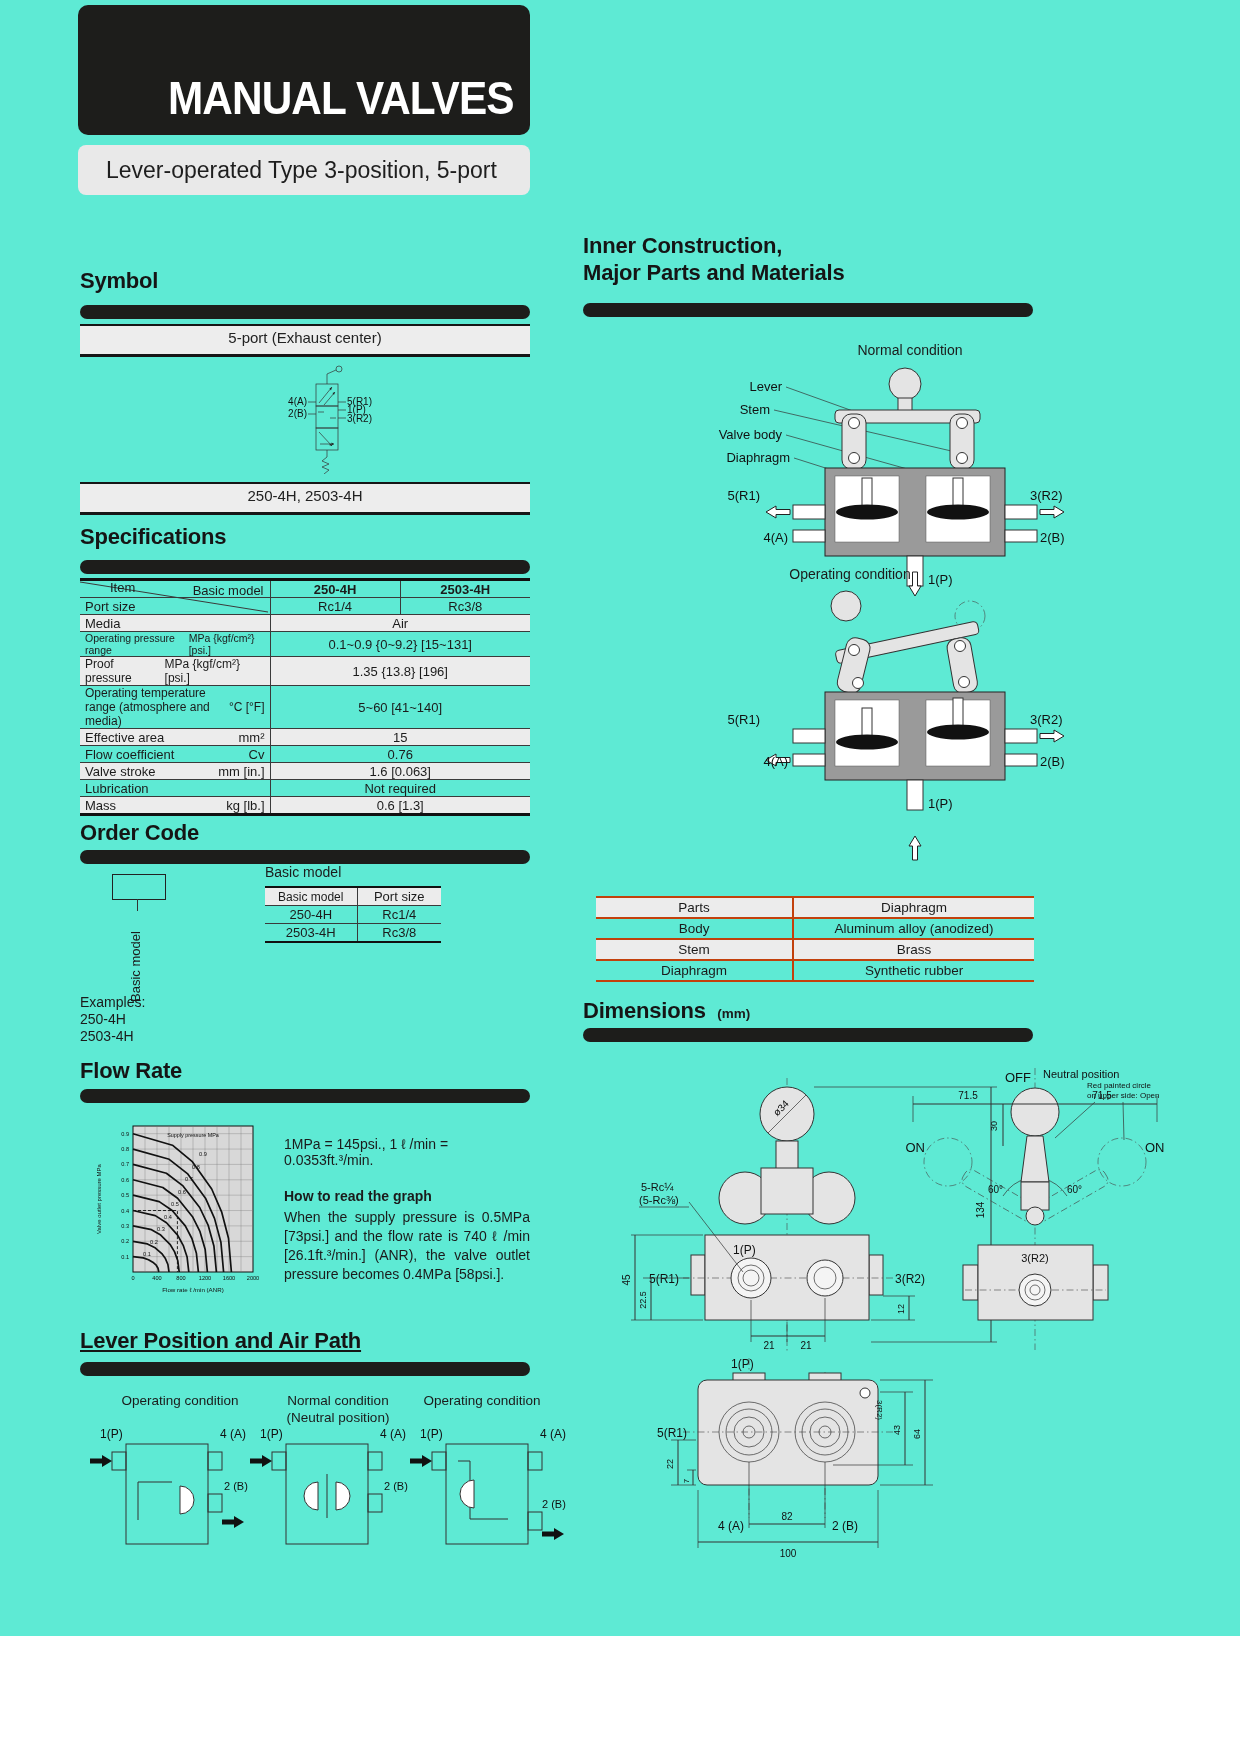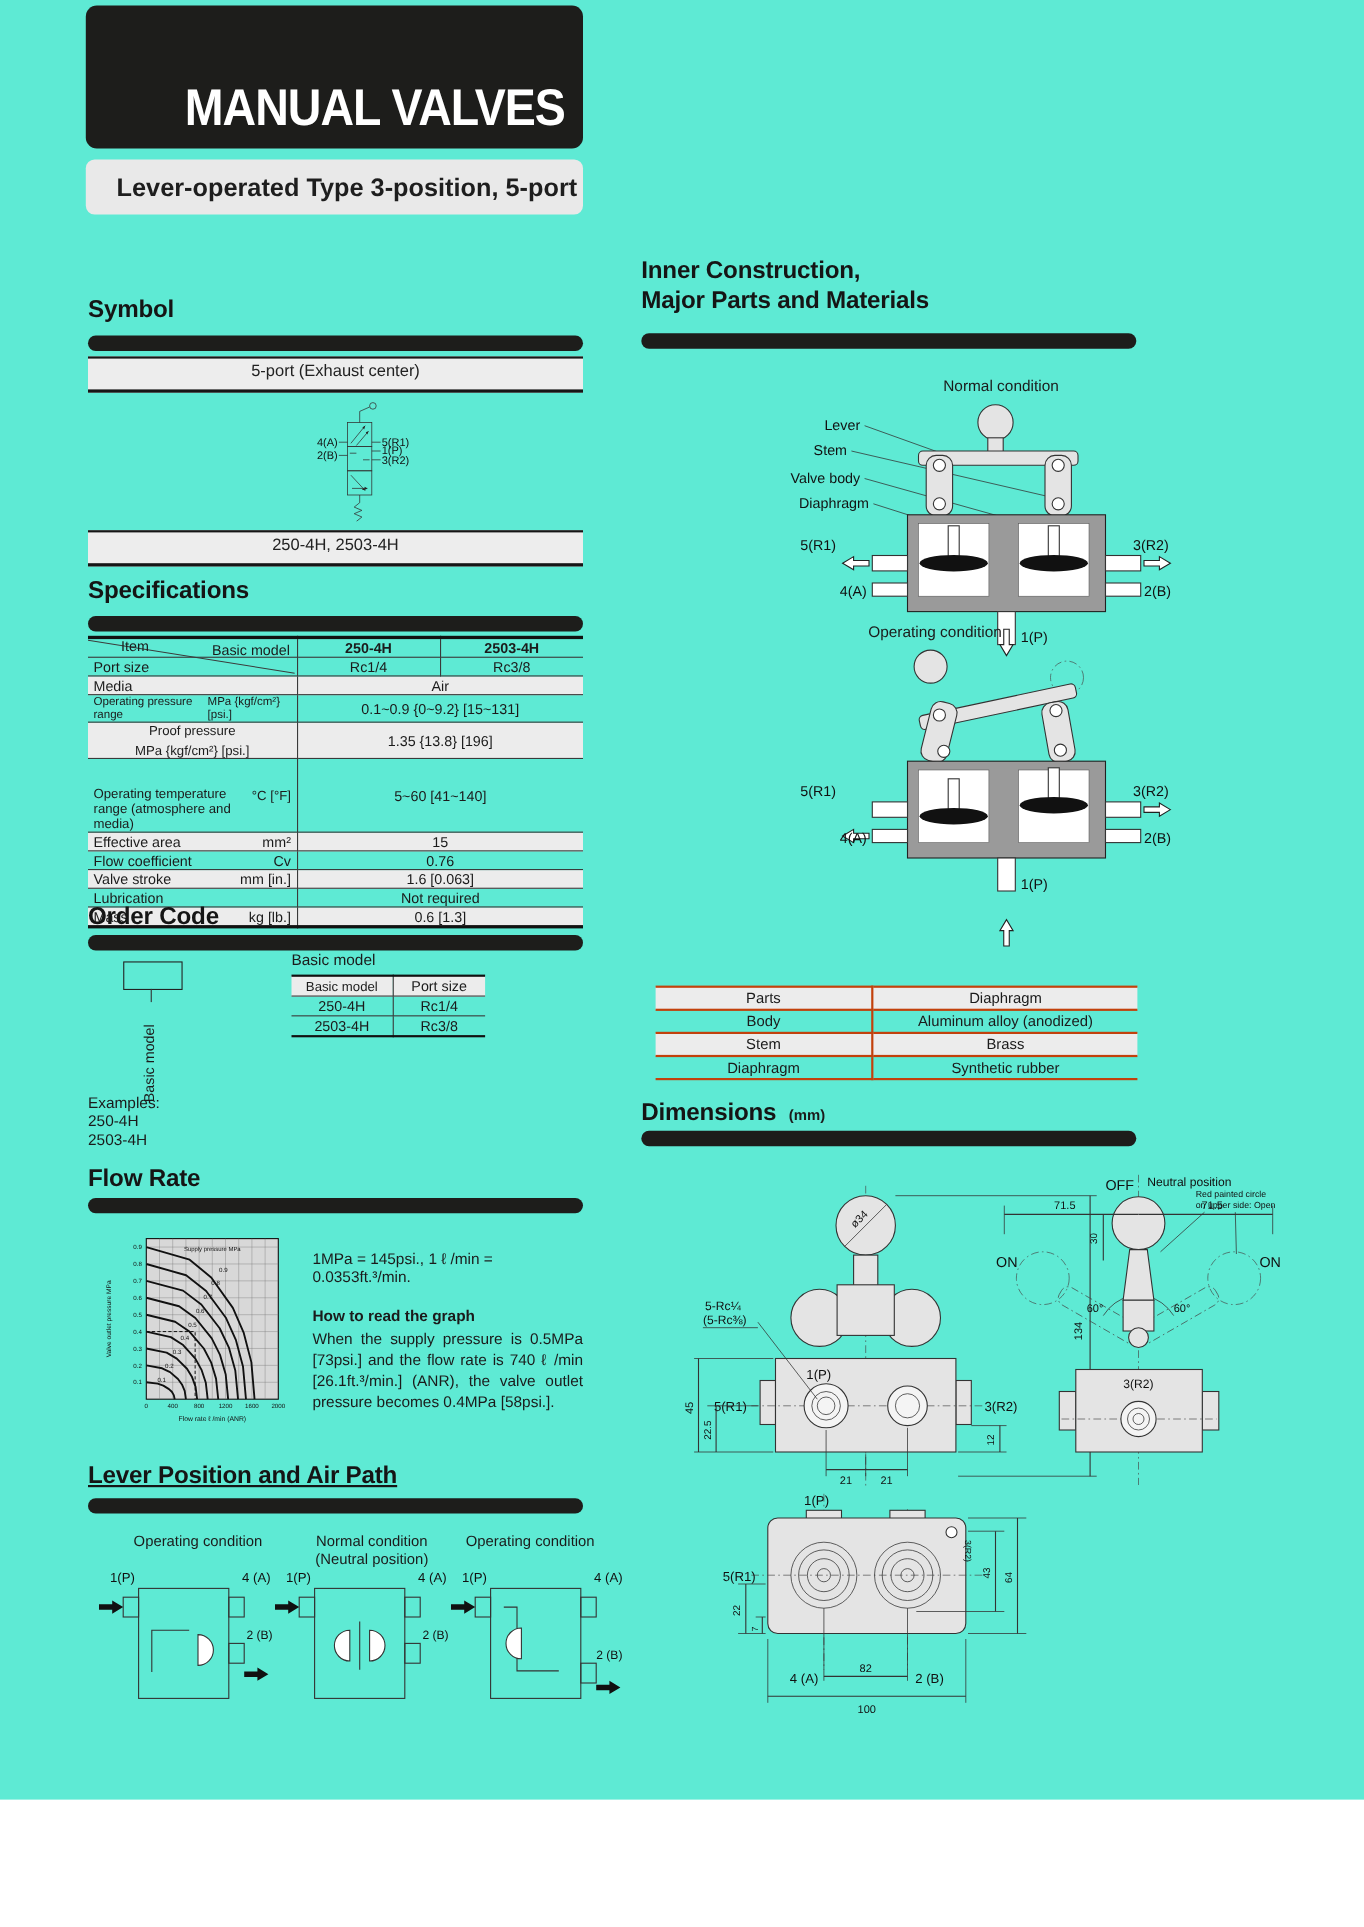--- a/index.html
+++ b/index.html
@@ -42,21 +42,21 @@
   .vert{writing-mode:vertical-rl;transform:rotate(180deg);font-size:13px;}
 </style>
 </head>
 <body>
 
 <div id="page">
 
   <div class="abs" style="left:78px;top:5px;width:452px;height:130px;background:#1d1d1b;border-radius:10px;">
     <div class="abs" style="left:90px;bottom:10px;color:#fff;font-size:47px;font-weight:800;letter-spacing:-1px;transform:scaleX(.9);transform-origin:left bottom;white-space:nowrap;">MANUAL VALVES</div>
   </div>
-  <div class="abs" style="left:78px;top:145px;width:452px;height:50px;background:#e9e9e9;border-radius:8px;font-weight:bold;">
+  <div class="abs" style="left:78px;top:145px;width:452px;height:50px;background:#e9e9e9;border-radius:8px;">
     <div class="abs" style="left:28px;top:0;line-height:50px;font-size:23px;color:#1e1e1e;">Lever-operated Type 3-position, 5-port</div>
   </div>
 
   <div class="abs hd" style="left:80px;top:268px;">Symbol</div>
   <div class="abs bar" style="left:80px;top:305px;width:450px;"></div>
   <div class="abs band" style="left:80px;top:324px;width:450px;height:28px;">5-port (Exhaust center)</div>
 
   <svg class="abs" style="left:280px;top:356px;" width="110" height="118" viewBox="0 0 110 118">
     <g>
       <rect x="36" y="28" width="22" height="22" class="thin"></rect>
@@ -136,31 +136,31 @@
       <td>
             <div class="itw sm">
               <span>Operating pressure range</span>
               <span>MPa {kgf/cm²} [psi.]</span>
             </div>
           </td>
       <td class="cv" colspan="2">0.1~0.9 {0~9.2} [15~131]</td>
     </tr>
     <tr class="g">
       <td>
-            <div class="itw" style="font-size:12px;flex-direction:column;">
+            <div class="itw" style="font-size:12px;">
               <span>Proof pressure</span>
               <span>MPa {kgf/cm²} [psi.]</span>
             </div>
           </td>
       <td class="cv" colspan="2">1.35 {13.8} [196]</td>
     </tr>
     <tr style="height:31px;">
       <td>
             <div class="itw" style="font-size:12px;">
-              <span style="width:128px;margin-top:24px;">Operating temperature range (atmosphere and media)</span>
+              <span style="width:128px;">Operating temperature range (atmosphere and media)</span>
               <span>°C [°F]</span>
             </div>
           </td>
       <td class="cv" colspan="2">5~60 [41~140]</td>
     </tr>
     <tr class="g">
       <td>
             <div class="itw">
               <span>Effective area</span>
               <span>mm²</span>

